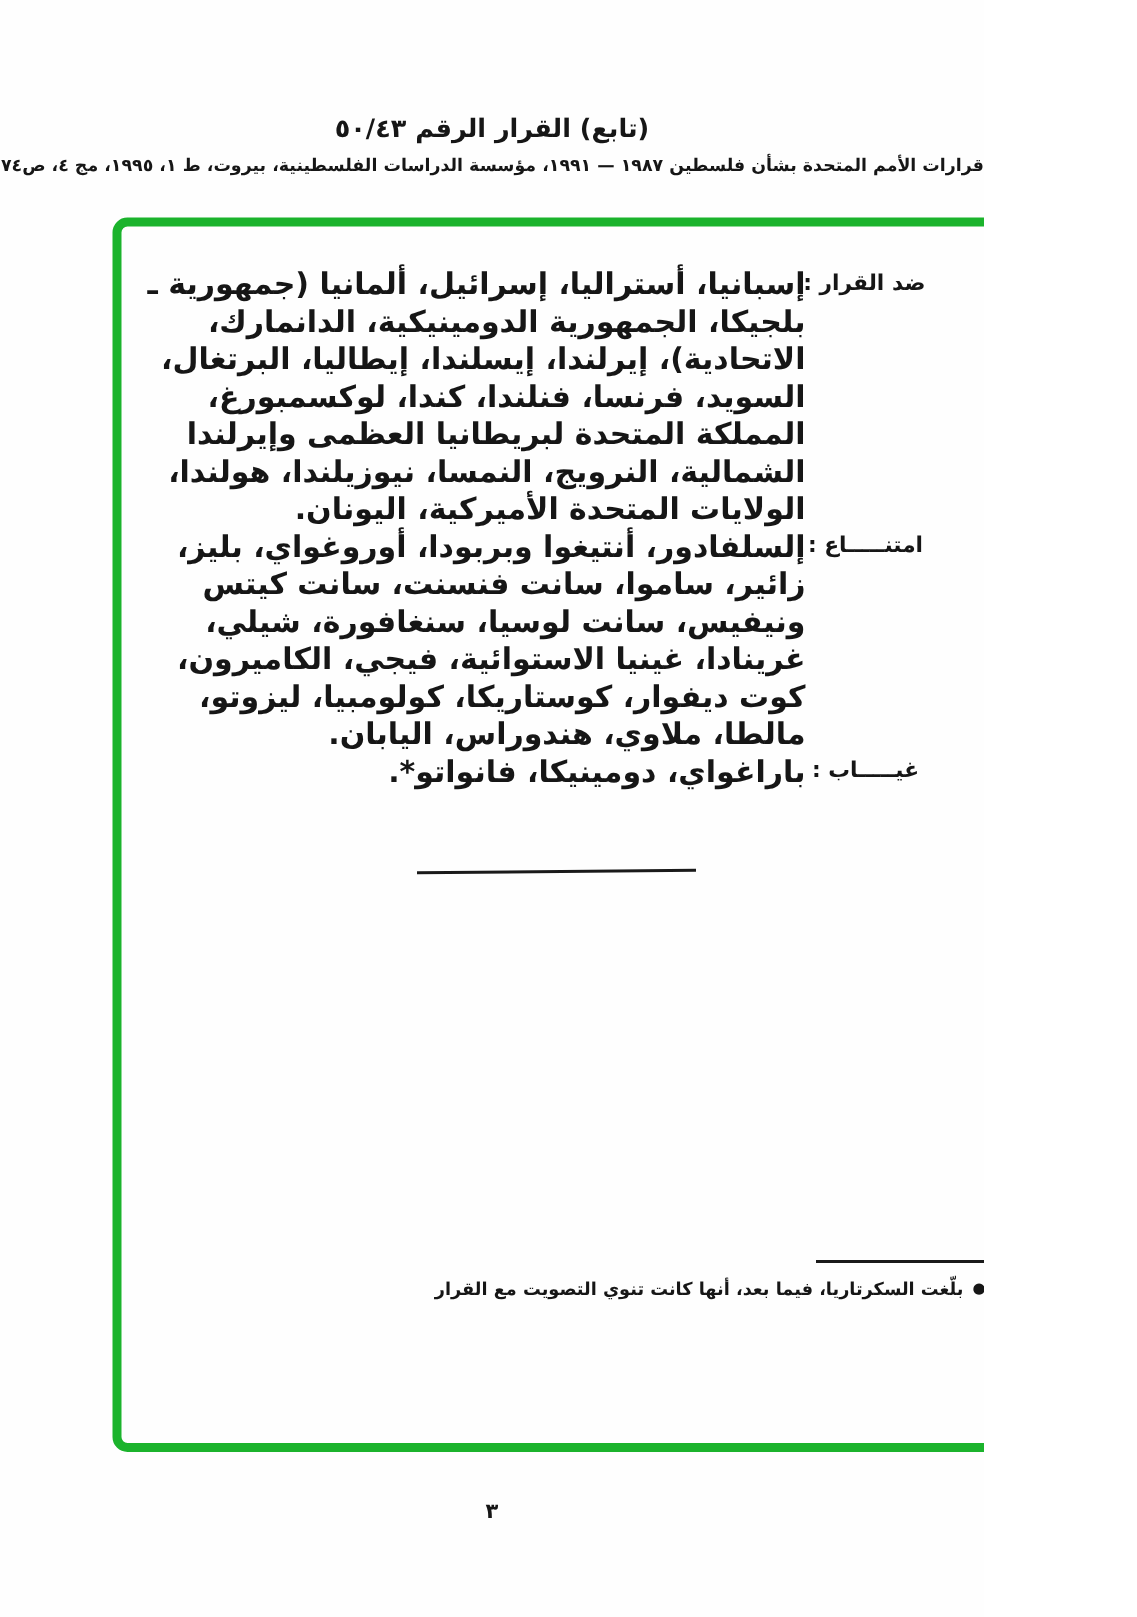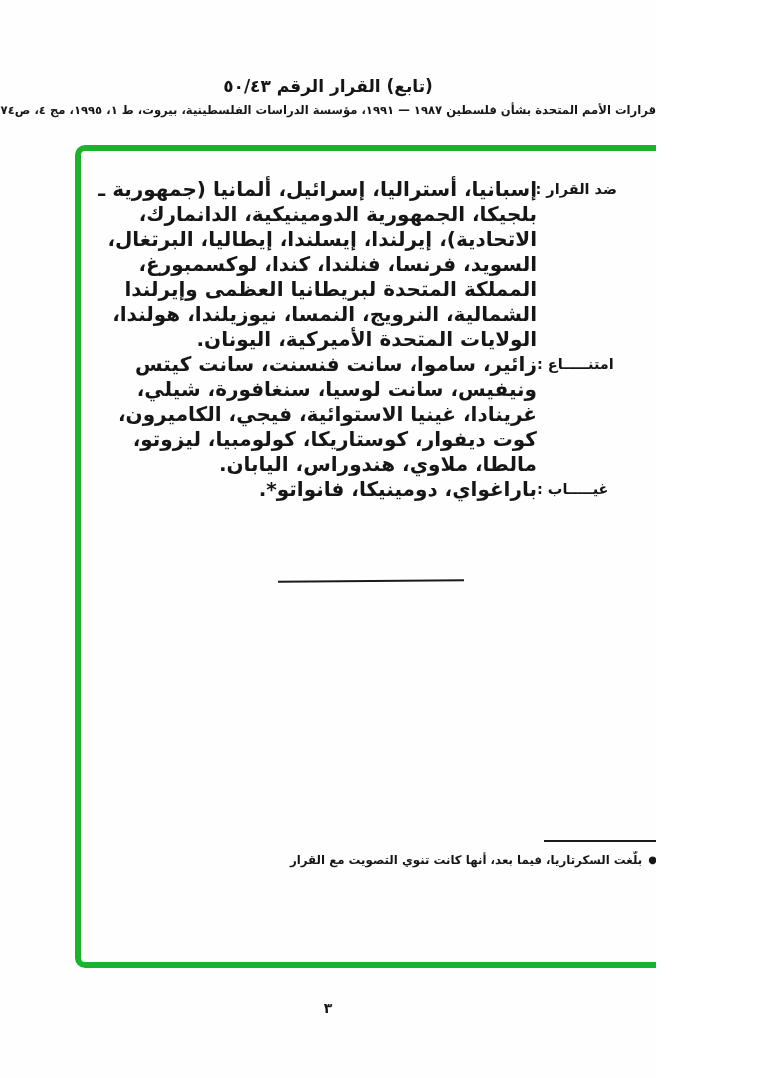--- a/index.html
+++ b/index.html
@@ -71,21 +71,21 @@
     flex-direction: row; 
     align-items: flex-start;
   }
   .vote-label {
     width: 80px;
     flex: 0 0 80px;
     font-size: 14.5px;
     font-weight: 600;
     line-height: 25px;
     white-space: nowrap;
-    text-align: left;
+    text-align: center;
   }
   .vote-lines {
     flex: 1 1 auto;
     min-width: 0;
   }
   .vote-line {
     font-size: 20px;
     font-weight: 600;
     line-height: 25px;
     white-space: nowrap;
@@ -169,20 +169,21 @@
               <div class="vote-line">السويد، فرنسا، فنلندا، كندا، لوكسمبورغ،</div>
               <div class="vote-line">المملكة المتحدة لبريطانيا العظمى وإيرلندا</div>
               <div class="vote-line">الشمالية، النرويج، النمسا، نيوزيلندا، هولندا،</div>
               <div class="vote-line final">الولايات المتحدة الأميركية، اليونان.</div>
             </div>
   </div>
 
   <div class="vote-block">
     <div class="vote-label">امتنـــــاع :</div>
     <div class="vote-lines">
+              <div class="vote-line">إلسلفادور، أنتيغوا وبربودا، أوروغواي، بليز،</div>
               <div class="vote-line">زائير، ساموا، سانت فنسنت، سانت كيتس</div>
               <div class="vote-line">ونيفيس، سانت لوسيا، سنغافورة، شيلي،</div>
               <div class="vote-line">غرينادا، غينيا الاستوائية، فيجي، الكاميرون،</div>
               <div class="vote-line">كوت ديفوار، كوستاريكا، كولومبيا، ليزوتو،</div>
               <div class="vote-line final">مالطا، ملاوي، هندوراس، اليابان.</div>
             </div>
   </div>
 
   <div class="vote-block">
     <div class="vote-label">غيـــــاب :</div>

